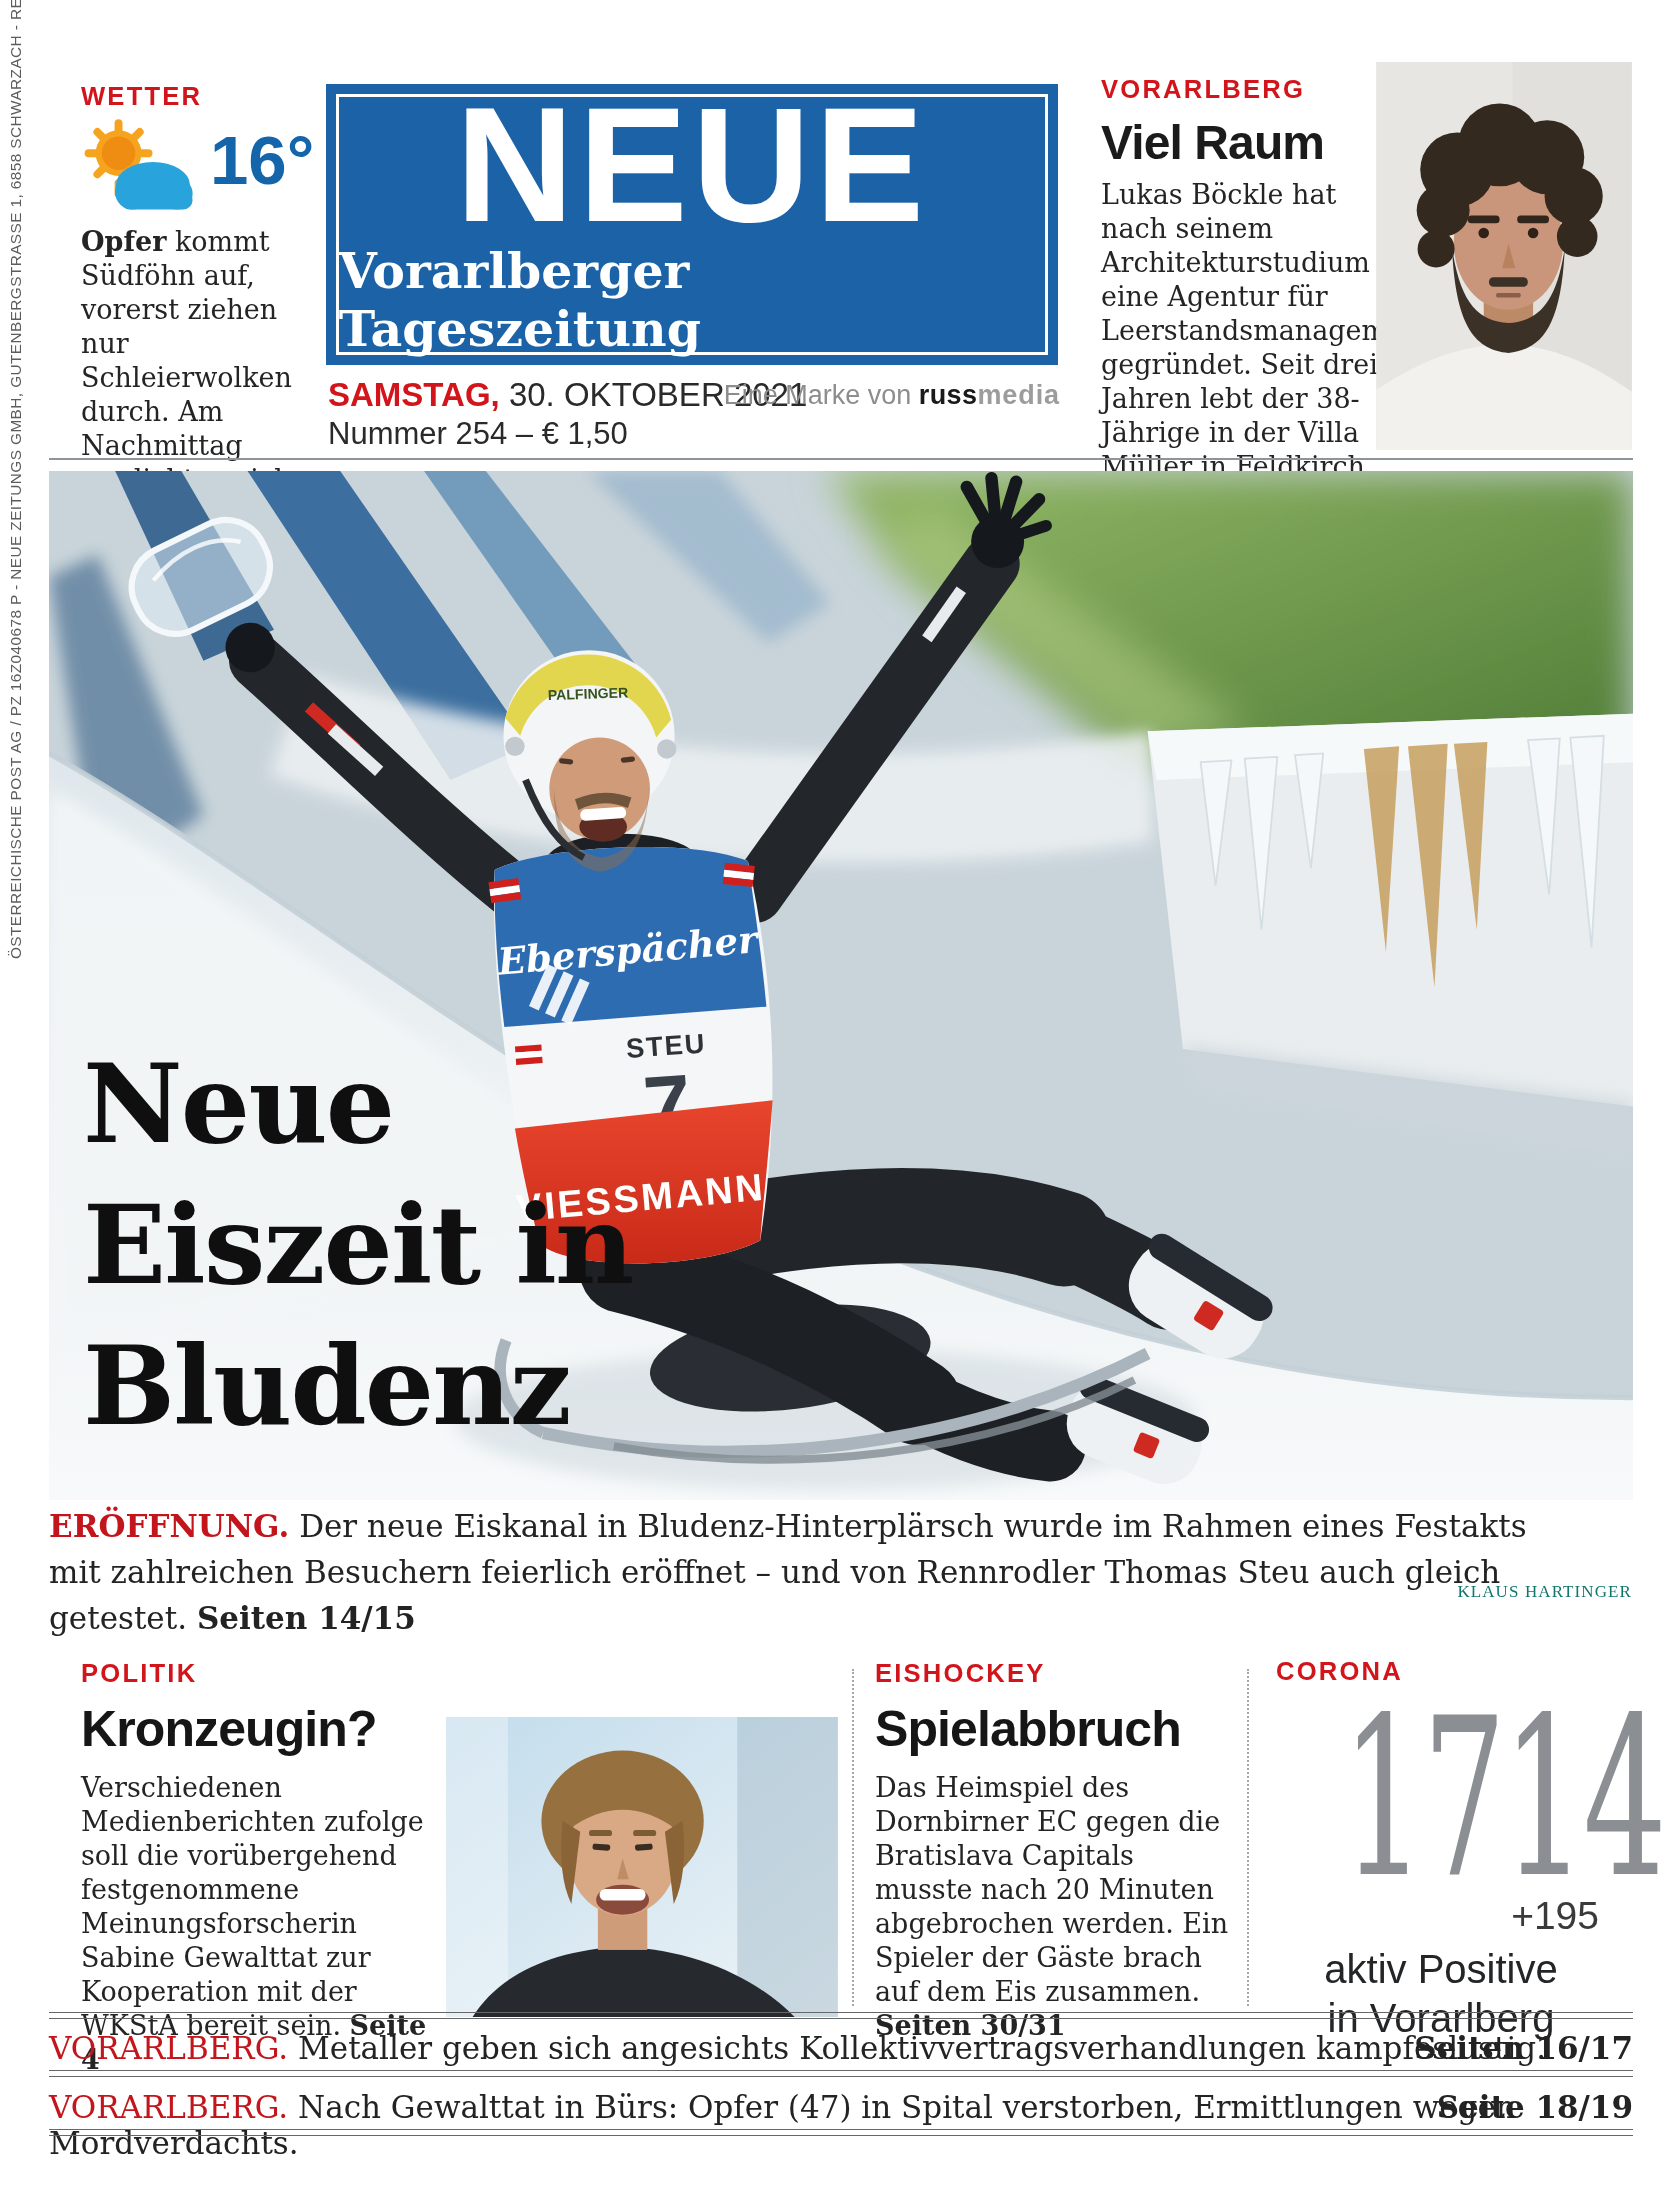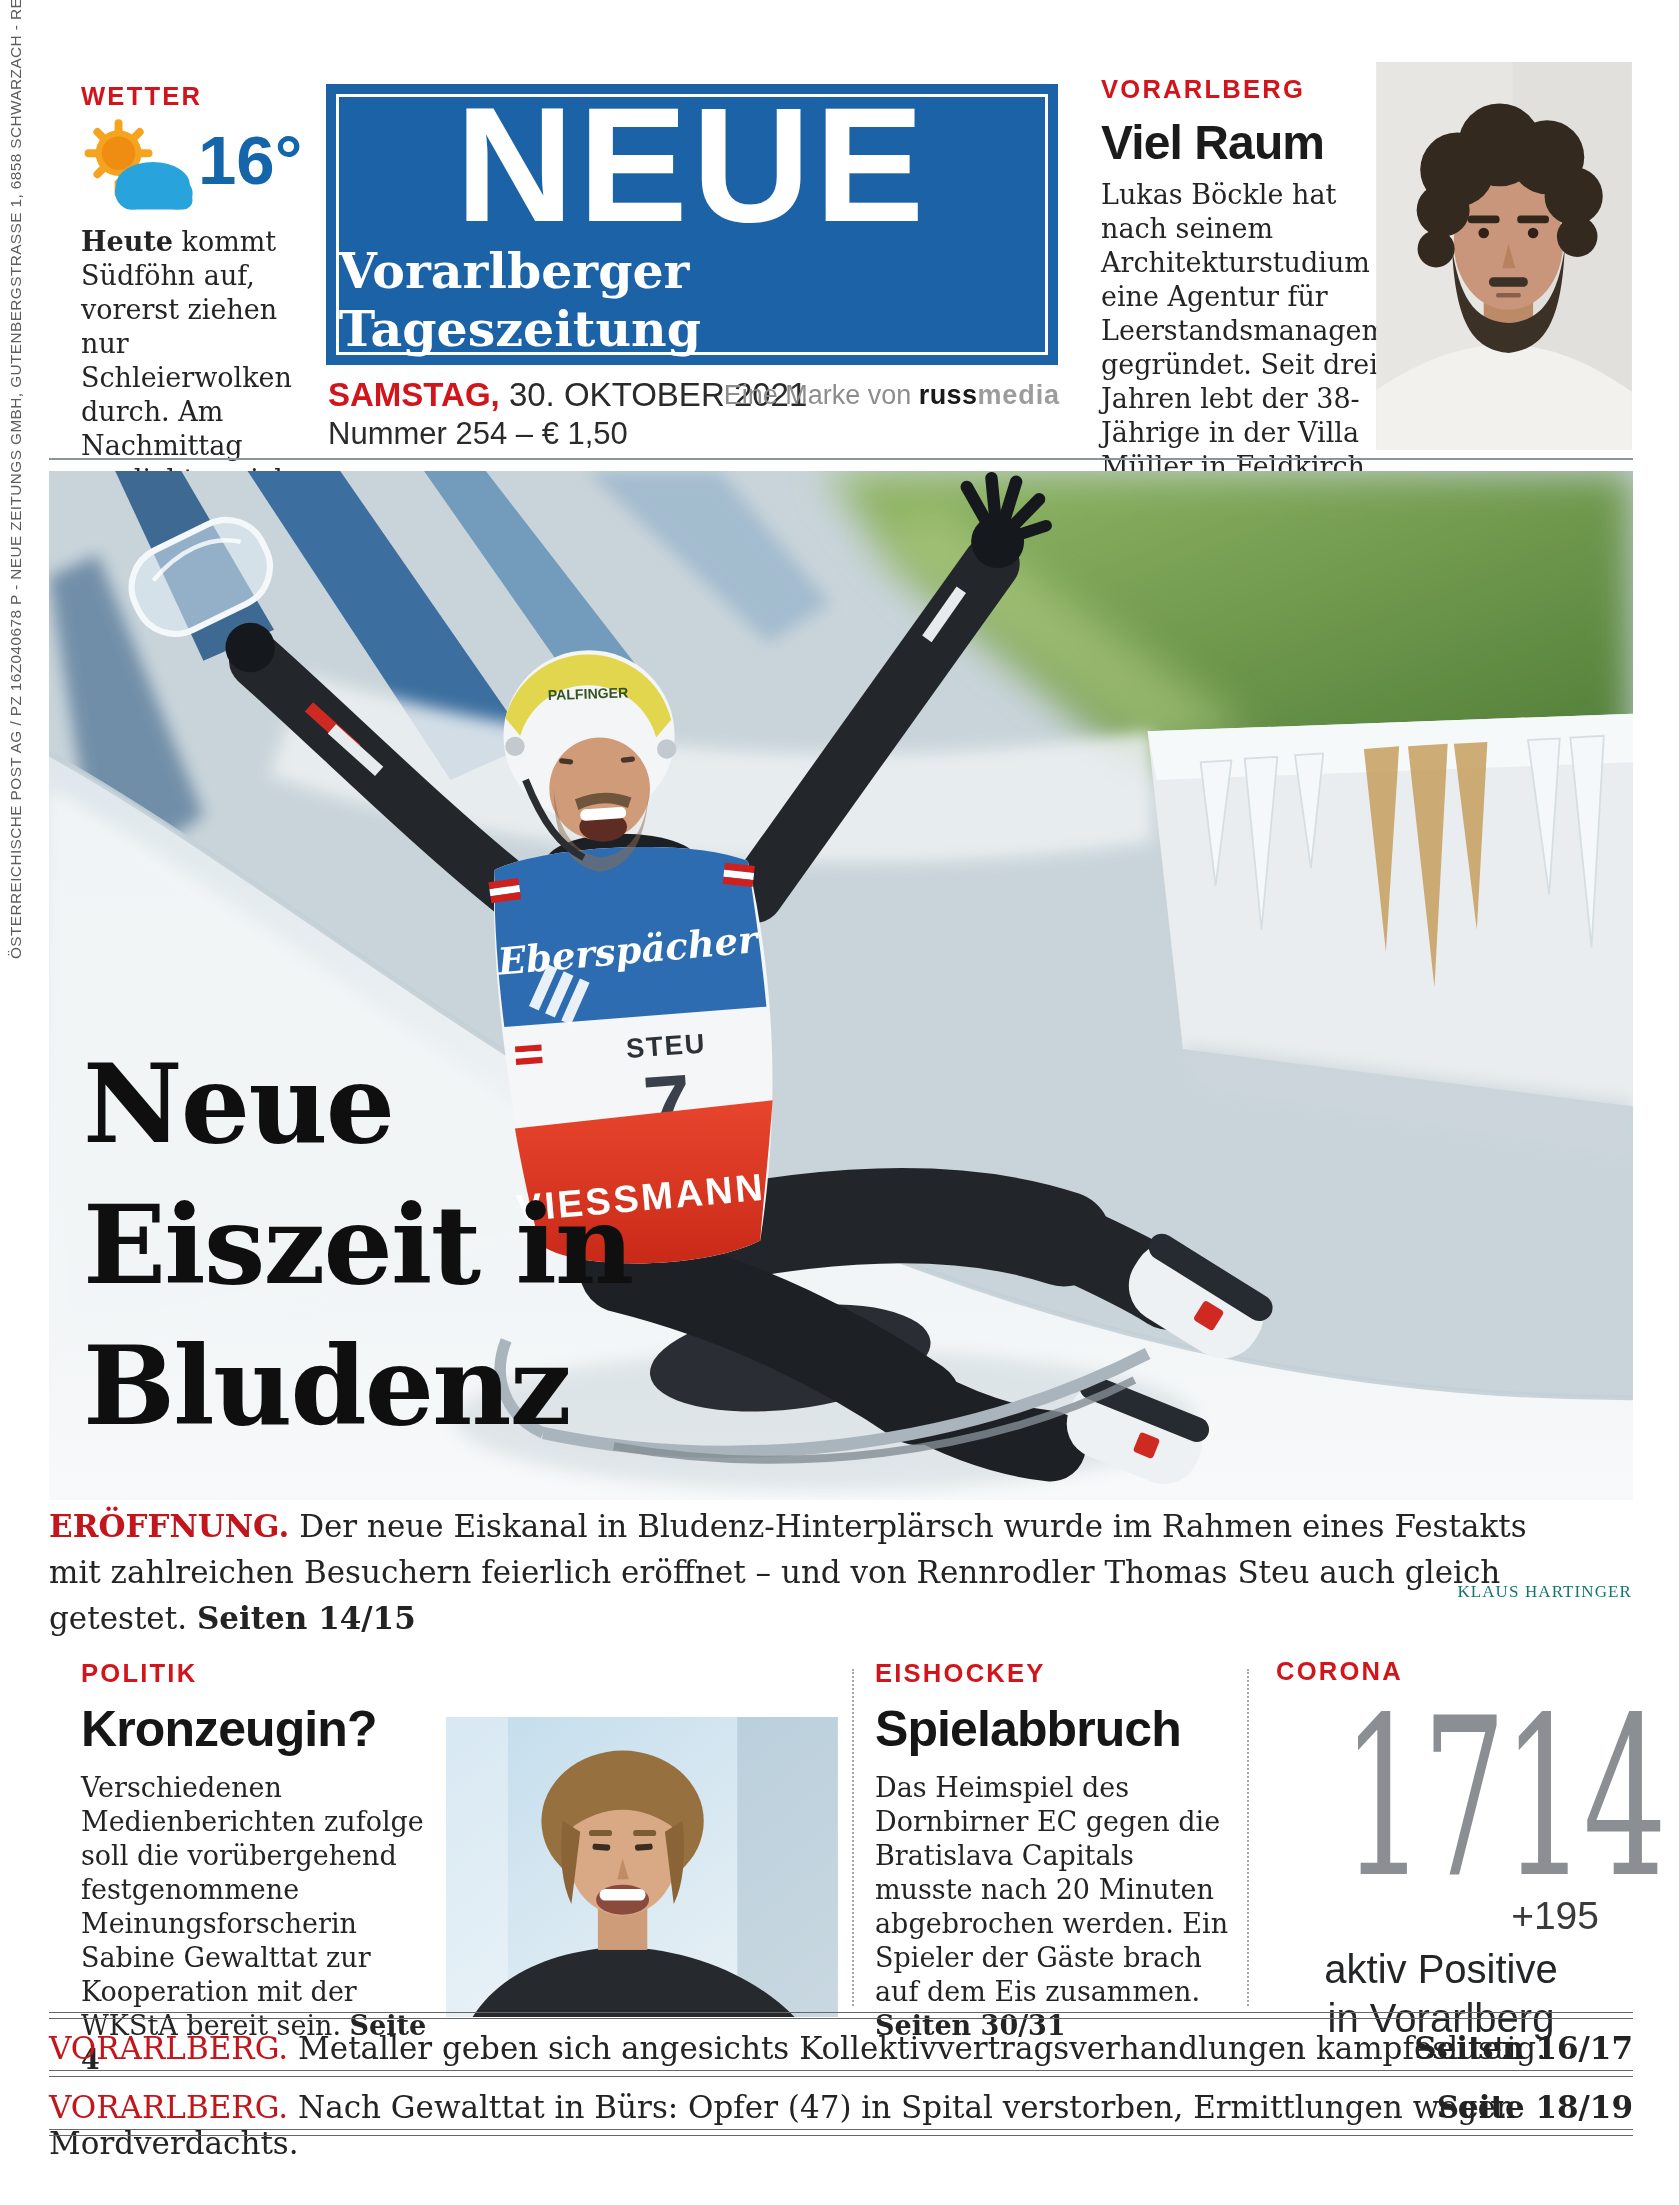--- a/index.html
+++ b/index.html
@@ -13,21 +13,21 @@
   
   .imprint { position:absolute; left:7px; top:64px; height:895px;
              writing-mode:vertical-rl; transform:rotate(180deg);
              font-family:"Liberation Sans", sans-serif; font-size:15.4px; color:#5a5c5e;
              letter-spacing:0.4px; white-space:nowrap; }
 
   
   .wetter { position:absolute; left:81px; top:82px; width:226px; height:379px; }
   .wetter .seclabel { position:absolute; left:0; top:0; }
   .wicon { position:absolute; left:-3.5px; top:34px; width:134px; height:99px; }
-  .temp { position:absolute; left:117px; top:39px; font-family:"Liberation Sans", sans-serif;
+  .temp { position:absolute; left:129px; top:39px; font-family:"Liberation Sans", sans-serif;
           font-weight:bold; font-size:69px; color:#1565ab; }
   .wtext { position:absolute; left:0; top:143px; width:226px; font-size:27px; line-height:34px; color:#242424; }
   .wtext b { font-weight:bold; }
 
   
   .logo { position:absolute; left:326px; top:84px; width:732px; height:281px; background:#1b62a6; padding:9.7px; }
   .logo-inner { width:100%; height:100%; border:3.5px solid #ffffff; display:flex; flex-direction:column;
                 align-items:center; justify-content:center; }
   .logo-title { font-family:"Liberation Sans", sans-serif; font-weight:900; color:#ffffff;
                 font-size:164px; line-height:148px; letter-spacing:4.4px; }
@@ -118,21 +118,21 @@
         <circle cx="46" cy="42" r="19" fill="#ef8c12"></circle>
       </g>
       <g fill="#29a3dc">
         <ellipse cx="85" cy="78" rx="42" ry="26"></ellipse>
         <circle cx="62" cy="86" r="20"></circle>
         <circle cx="112" cy="88" r="18"></circle>
         <rect x="48" y="84" width="82" height="22" rx="11"></rect>
       </g>
     </svg>
     <div class="temp">16°</div>
-    <p class="wtext"><b>Heute</b><span> kommt Südföhn auf, vorerst ziehen nur Schleierwolken durch. Am Nachmittag verdichten sich die Wolken. </span><b>Seite 12</b></p>
+    <p class="wtext"><b>Opfer</b><span> kommt Südföhn auf, vorerst ziehen nur Schleierwolken durch. Am Nachmittag verdichten sich die Wolken. </span><b>Seite 12</b></p>
   </section>
 
   <div class="logo">
     <div class="logo-inner">
       <div class="logo-title">NEUE</div>
       <div class="logo-sub">Vorarlberger Tageszeitung</div>
     </div>
   </div>
   <div class="dateline"><span class="day">SAMSTAG,</span><span> 30. OKTOBER 2021</span></div>
   <div class="issue">Nummer 254 – € 1,50</div>

